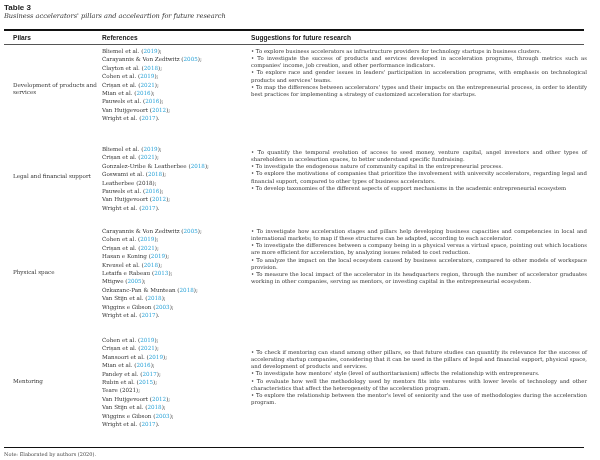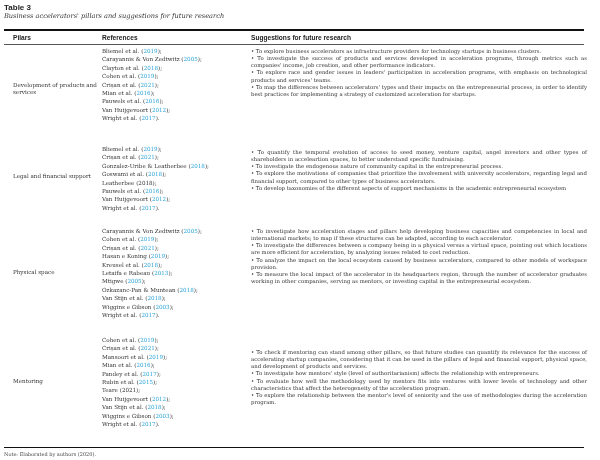--- a/index.html
+++ b/index.html
@@ -47,21 +47,21 @@
     position: absolute; left: 4px; top: 447px; width: 580px; height: 1.2px; background: #111;
   }
   .note {
     position: absolute; left: 4px; top: 451px; font-size: 5px; color: #444;
   }
 </style>
 </head>
 <body>
 
 <div class="table-label">Table 3</div>
-<div class="table-caption">Business accelerators' pillars and suggestions for future research</div>
+<div class="table-caption">Business accelerators' pillars and acceleartion for future research</div>
 <div class="rule-top"></div>
 
 <div class="header-row">
   <span style="left:9px">Pilars</span>
   <span style="left:98px">References</span>
   <span style="left:247px">Suggestions for future research</span>
 </div>
 <div class="rule-head"></div>
 
 <div class="section" style="top:47px;height:90px;">

